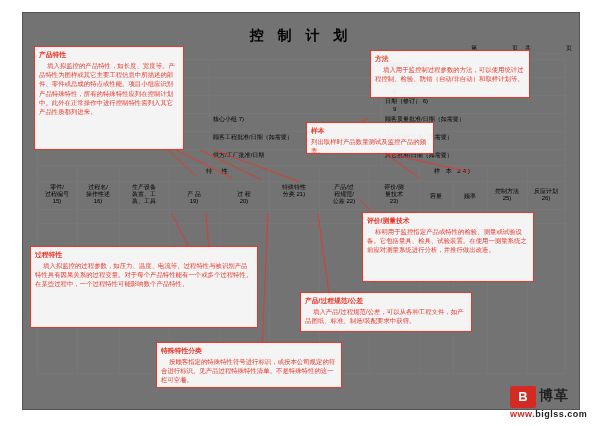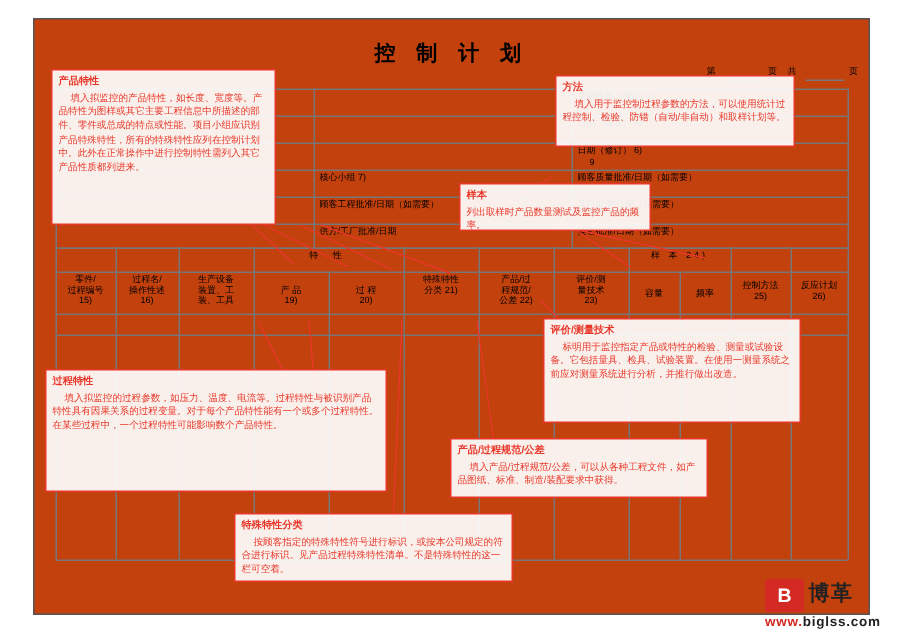--- a/index.html
+++ b/index.html
@@ -5,21 +5,21 @@
   html,body{margin:0;padding:0;}
   body{
     width:600px;height:426px;
     background:#ffffff;
     font-family:"Liberation Sans","DejaVu Sans",sans-serif;
     position:relative;
     overflow:hidden;
   }
   .sheet{
     position:absolute;left:22px;top:12px;width:556px;height:396px;
-    border:1px solid #555;background:#c2410c;
+    border:1px solid #555;background:#737373;
   }
   .title{
     position:absolute;left:0;top:14px;width:100%;text-align:center;
     font-size:14px;letter-spacing:5px;color:#000;font-weight:bold;
   }
   
   .line{position:absolute;background:#777;}
   .h{height:1px;}
   .v{width:1px;}
   .cell{

